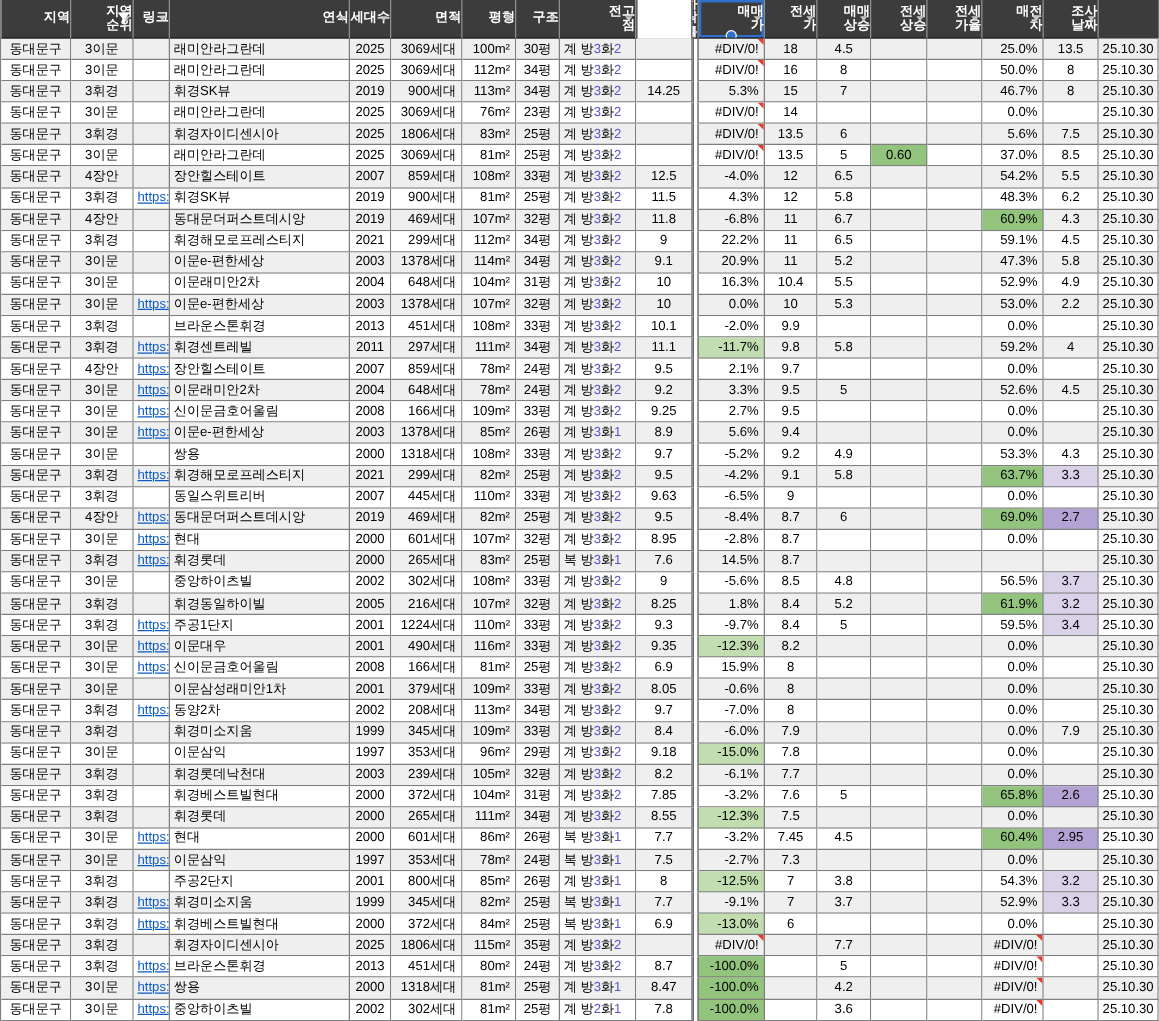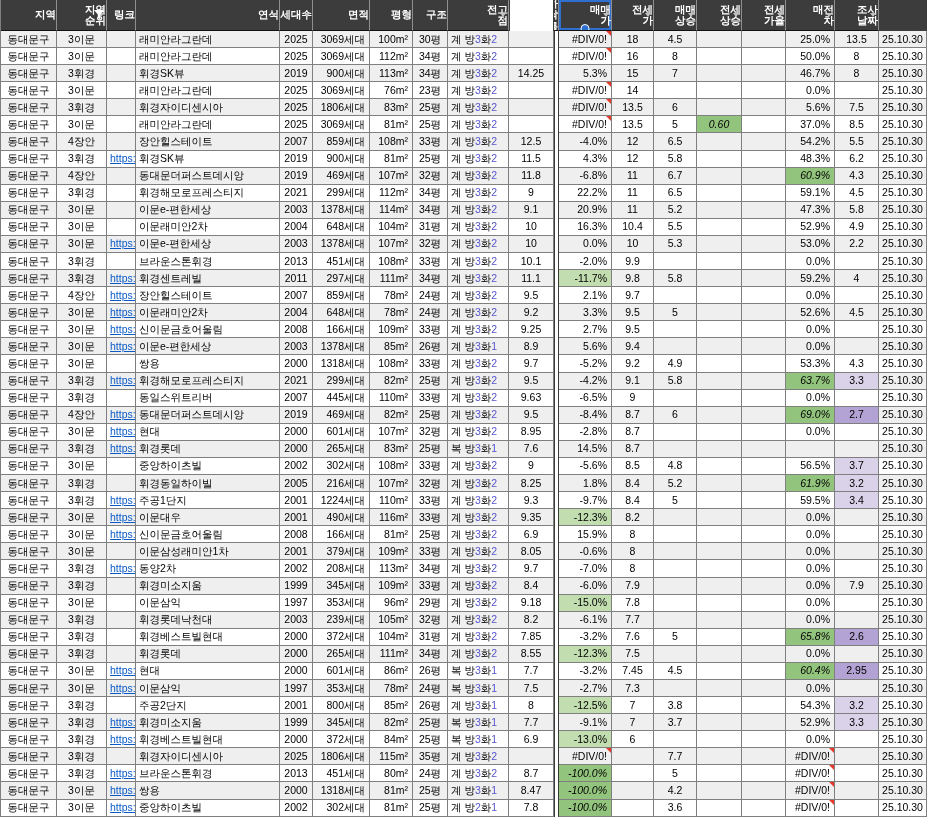--- a/index.html
+++ b/index.html
@@ -24,21 +24,21 @@
   .row{height:17.087px;}
   .cell{position:relative;box-sizing:border-box;font-size:10.5px;line-height:15px;color:#000;
     border-right:1px solid var(--grid);border-bottom:1px solid var(--grid);
     overflow:hidden;white-space:nowrap;display:flex;align-items:center;background:#fff;}
   .cell.odd{background:var(--zebra);}
   .cell.al{justify-content:flex-start;padding-left:3px;}
   .cell.ar{justify-content:flex-end;padding-right:4px;}
   .cell.ac{justify-content:center;}
   .cell.div{background:#fff;border-left:1px solid var(--divline);border-right:1px solid var(--divline);border-bottom:none;padding:0;}
   .cell.g1{background:var(--g1);}
-  .cell.g2{background:var(--g2);font-style:italic;}
+  .cell.g2{background:var(--g2);}
   .cell.p1{background:var(--p1);}
   .cell.p2{background:var(--p2);}
   .tri{position:absolute;top:0;right:0;width:0;height:0;border-left:5px solid transparent;border-top:5px solid var(--red);}
   .lk{color:var(--link);text-decoration:underline;cursor:pointer;}
   .sn{color:var(--stnum);}
 </style>
 </head>
 <body>
 
 <div class="sheet">

